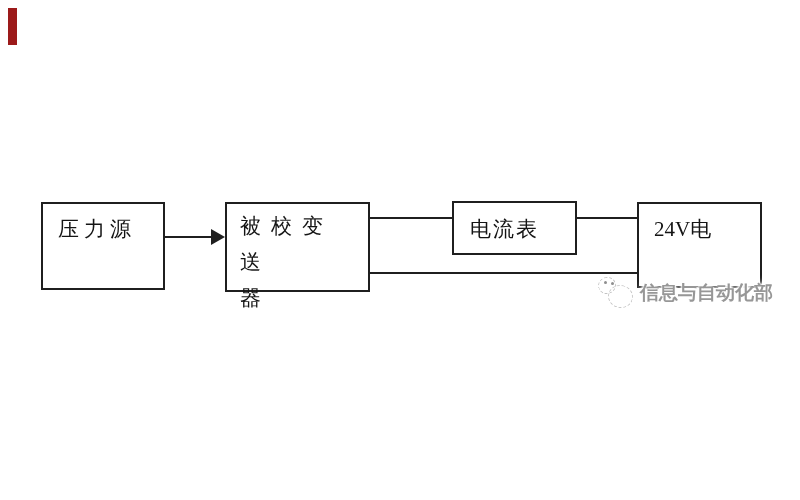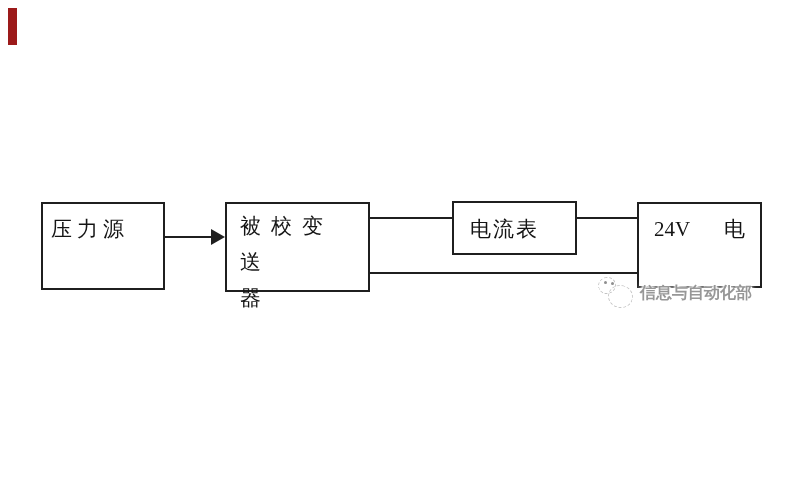--- a/index.html
+++ b/index.html
@@ -19,43 +19,43 @@
   .arrow-head {
     position:absolute; left:211px; top:229px; width:0; height:0;
     border-top:8px solid transparent; border-bottom:8px solid transparent;
     border-left:14px solid #1f1f1f;
   }
   .box {
     position:absolute; box-sizing:border-box; border:2px solid #1f1f1f;
     color:#141414; background:#ffffff; font-size:21px;
   }
   .box-pressure { left:41px; top:202px; width:124px; height:88px;
-    padding:11px 0 0 8px; letter-spacing:5px; }
+    padding:11px 0 0 15px; letter-spacing:5px; }
   .box-transmitter { left:225px; top:202px; width:145px; height:90px;
     padding:4px 13px 0 13px; line-height:36px; }
   .box-transmitter .l1 { letter-spacing:10px; display:block; }
   .box-transmitter .l2 { display:block; }
   .box-ammeter { left:452px; top:201px; width:125px; height:54px;
     padding:12px 0 0 16px; letter-spacing:2px; }
   .box-power { left:637px; top:202px; width:125px; height:86px;
     padding:9px 15px 0 15px; line-height:32px; }
-  .box-power .l1 { display:flex; justify-content:space-between; }
+  .box-power .l1 { display:flex; }
   .box-power .l2 { display:block; letter-spacing:4px; }
   .watermark { position:absolute; left:595px; top:275px; z-index:5; }
   .wm-logo { position:absolute; left:0; top:1px; width:40px; height:34px; }
   .wm-c1 { position:absolute; left:3px; top:1px; width:16px; height:15px;
     border:1px dashed #c3c3c3; border-radius:50%; transform:rotate(-18deg); }
   .wm-c2 { position:absolute; left:13px; top:9px; width:23px; height:21px;
     border:1px dashed #c8c8c8; border-radius:50%; transform:rotate(10deg); }
   .wm-dot { position:absolute; width:3px; height:3px; background:#8e8e8e; border-radius:50%; }
   .wm-dot1 { left:9px; top:5px; }
   .wm-dot2 { left:16px; top:6px; }
   .wm-text {
     position:absolute; left:45px; top:8px; white-space:nowrap;
-    font-size:16px; line-height:19px; font-weight:bold; color:#979797;
+    font-size:19px; line-height:19px; font-weight:bold; color:#979797;
     text-shadow: 1px 1px 0 #ffffff, 2px 2px 2px #ffffff,
                  -1px -1px 2px #ffffff, 0 0 5px #ffffff, 0 0 8px #ffffff;
   }
 </style>
 </head>
 <body>
 
 <div class="canvas">
 
   <div class="accent-bar"></div>

